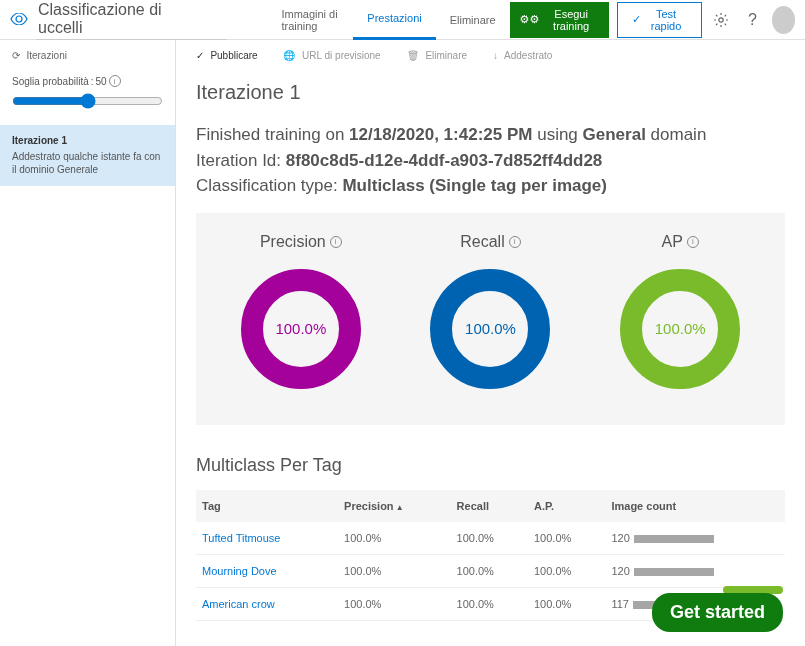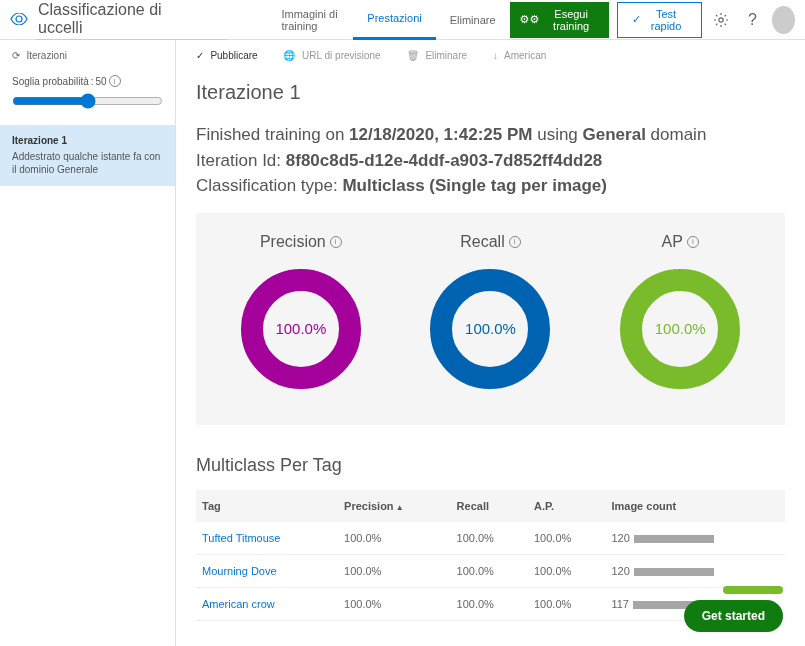--- a/index.html
+++ b/index.html
@@ -48,21 +48,21 @@
 
 h2 { font-size: 18px; font-weight: 300; color: #555; margin: 30px 0 14px; }
 table { width: 100%; border-collapse: collapse; font-size: 11px; }
 th { text-align: left; padding: 10px 6px; color: #555; font-weight: 600; background: #f5f5f5; }
 th.sort::after { content: " ▲"; font-size: 8px; }
 td { padding: 10px 6px; border-bottom: 1px solid #eee; color: #666; vertical-align: top; }
 td.link { color: #0078d4; cursor: pointer; }
 .bar { display: inline-block; height: 8px; background: #a6a6a6; width: 80px; vertical-align: middle; margin-left: 4px; }
 
 .pill { position: absolute; right: 22px; bottom: 52px; width: 60px; height: 8px; border-radius: 4px; background: #79bb2a; }
-.get-started { position: absolute; right: 22px; bottom: 14px; background: #107c10; color: #fff; border: none; border-radius: 18px; padding: 9px 18px; font-size: 12px; font-weight: 600; cursor: pointer; }
+.get-started { position: absolute; right: 22px; bottom: 14px; background: #107c10; color: #fff; border: none; border-radius: 18px; padding: 9px 18px; font-size: 18px; font-weight: 600; cursor: pointer; }
 .info-ic { border: 1px solid #888; border-radius: 50%; width: 12px; height: 12px; display: inline-flex; align-items: center; justify-content: center; font-size: 8px; color: #888; }
 </style>
 </head>
 <body>
 
 <div class="topbar">
   <span class="eye-icon">
     <svg width="18" height="12" viewBox="0 0 18 12">
         <path d="M9 0C4 0 1 6 1 6s3 6 8 6 8-6 8-6-3-6-8-6zm0 9a3 3 0 110-6 3 3 0 010 6z" fill="none" stroke="#0078d4" stroke-width="1.2"></path>
       </svg>
@@ -122,21 +122,21 @@
       <div class="tb-item">
           <span>🌐</span>
           <span>URL di previsione</span>
         </div>
       <div class="tb-item">
           <span>🗑</span>
           <span>Eliminare</span>
         </div>
       <div class="tb-item">
           <span>↓</span>
-          <span>American</span>
+          <span>Addestrato</span>
         </div>
     </div>
 
     <div class="content">
       <h1>Iterazione 1</h1>
       <div class="meta">
         <div><span>Finished training on </span><b>12/18/2020, 1:42:25 PM</b><span> using </span><b>General</b><span> domain</span></div>
         <div><span>Iteration Id: </span><b>8f80c8d5-d12e-4ddf-a903-7d852ff4dd28</b></div>
         <div><span>Classification type: </span><b>Multiclass (Single tag per image)</b></div>
       </div>

